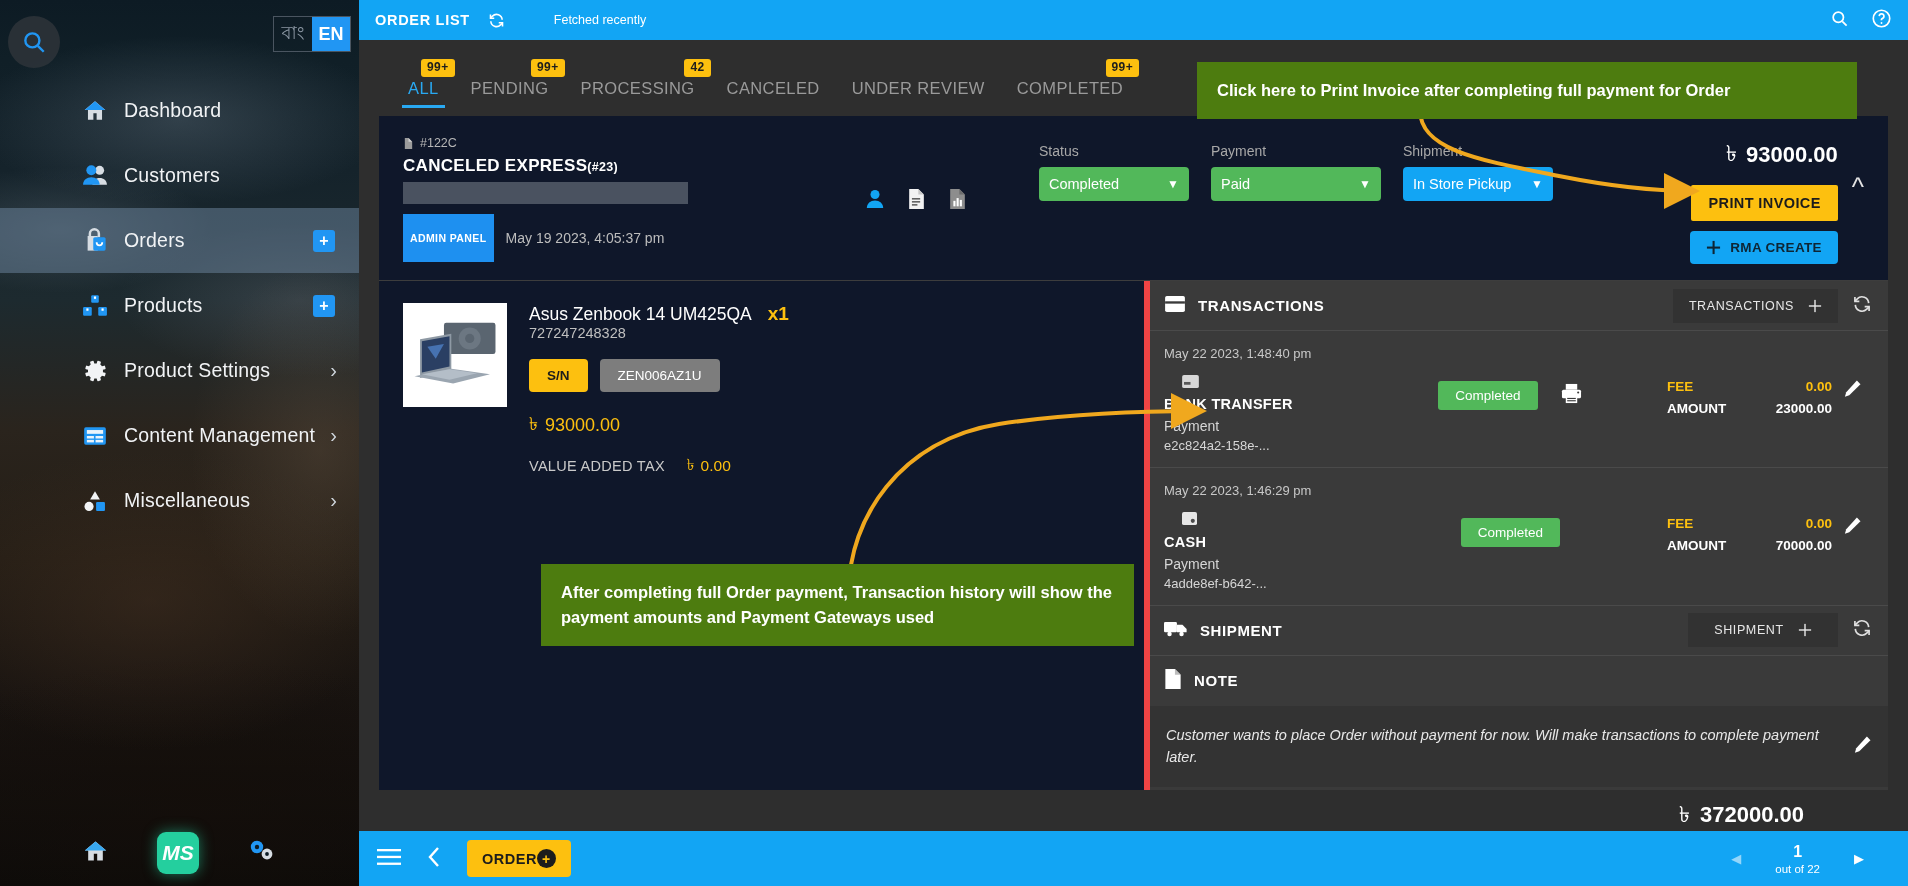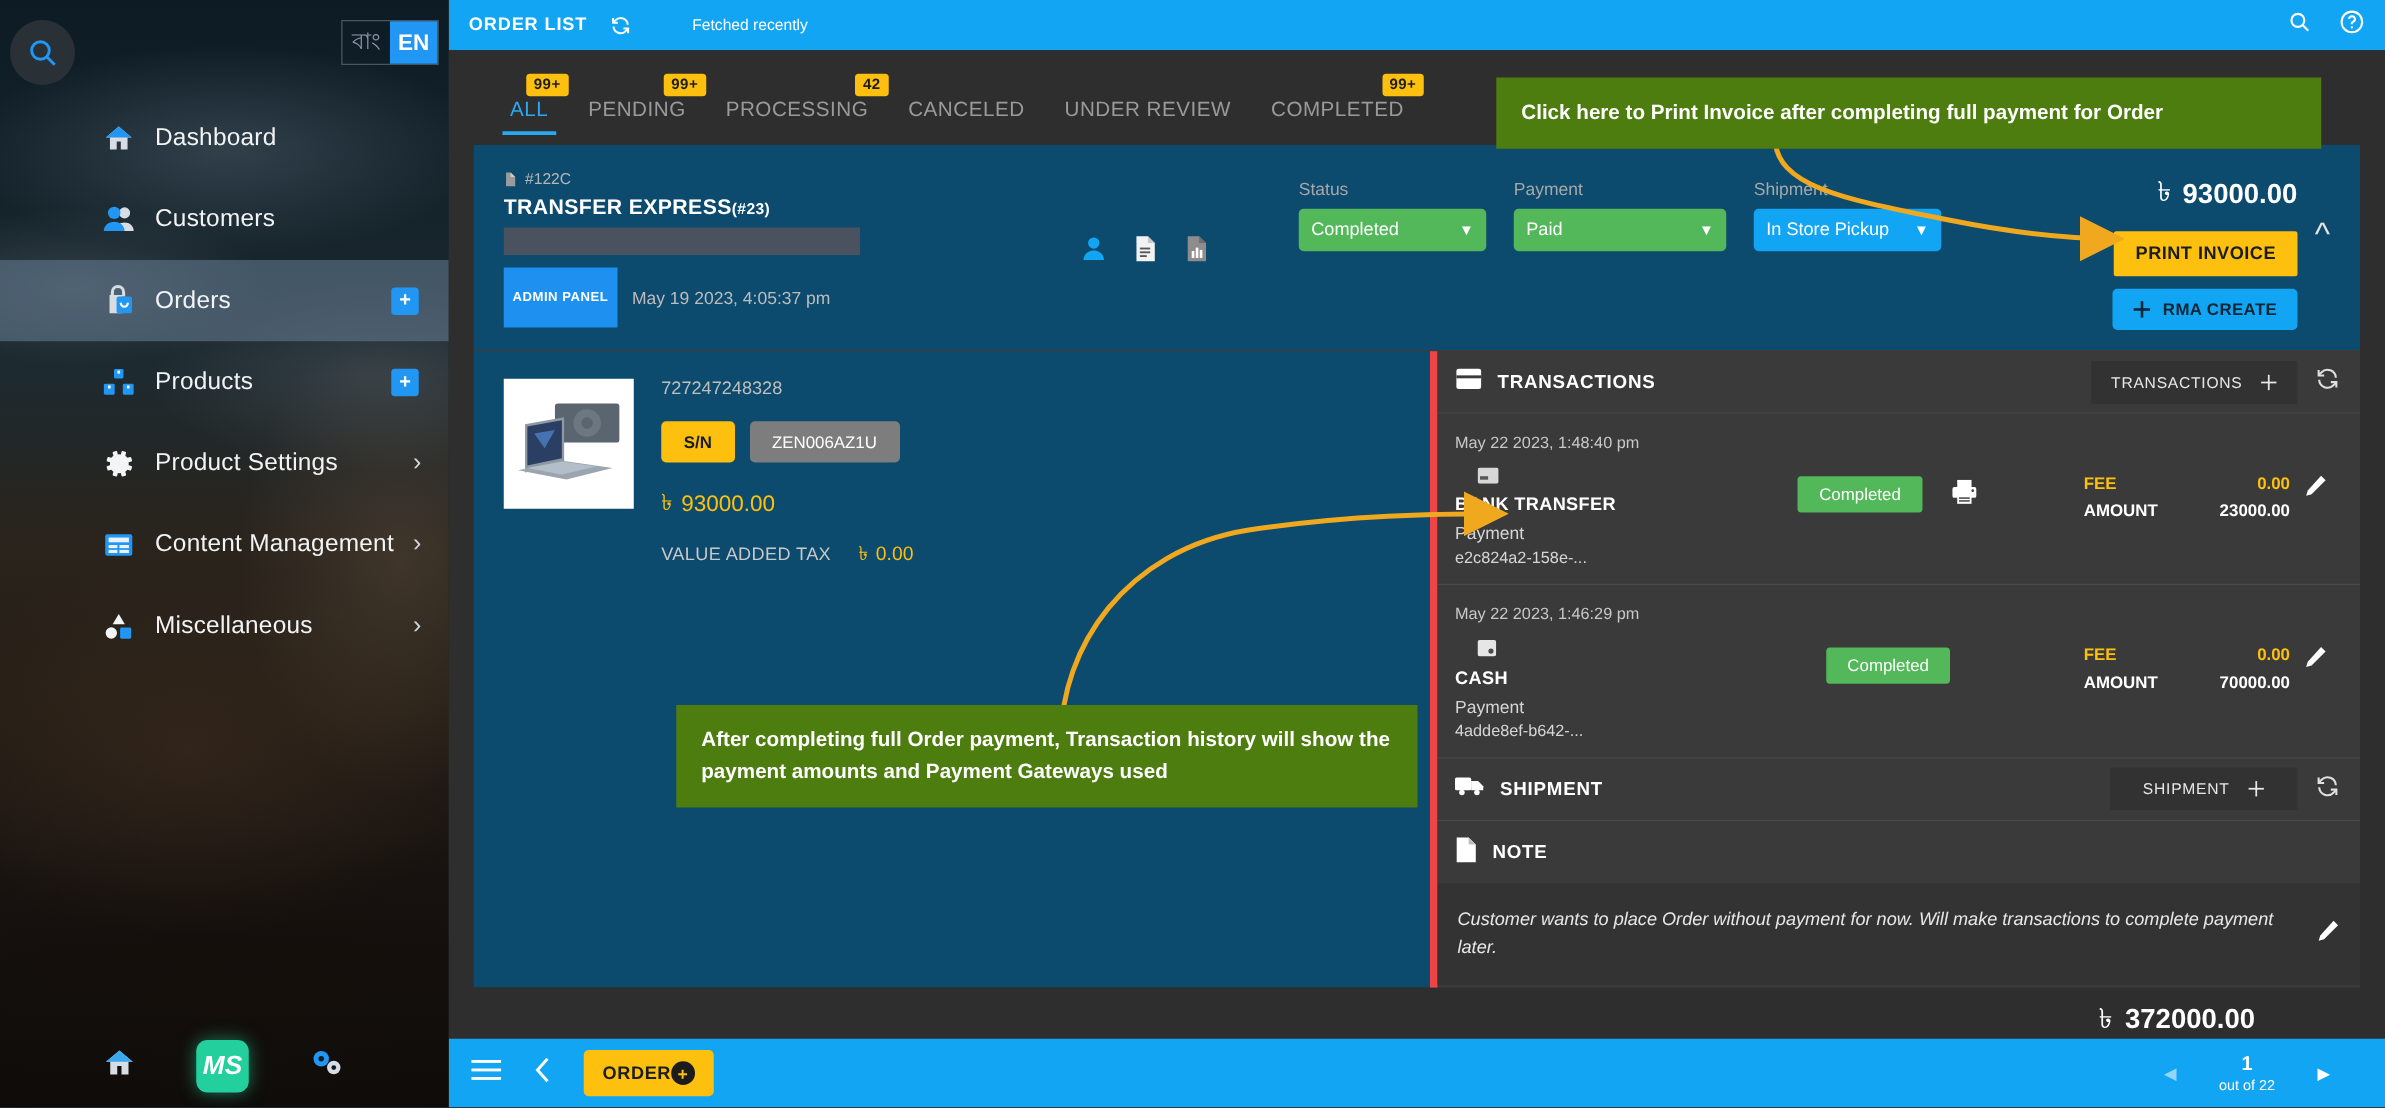--- a/index.html
+++ b/index.html
@@ -113,21 +113,21 @@
     height: 3px; background: #29a9f2;
   }
   .tab-badge {
     position: absolute; top: -20px; right: 0px;
     background: #fdc00f; color: #1d1d1d;
     font-size: 12px; font-weight: 700;
     padding: 2px 6px; border-radius: 3px; line-height: 1.15;
   }
 
   .content { padding: 8px 20px 0 20px; }
-  .order-card { background: #0c4a6e; }
+  .order-card { background: #0f172a; }
 
   .order-head { display: flex; align-items: flex-start; padding: 20px 24px 16px 24px; position: relative; }
   .oh-left { width: 400px; }
   .oh-code { color: #b6b6b6; font-size: 12.5px; display: flex; align-items: center; gap: 6px; }
   .oh-name { color: #fff; font-size: 17px; font-weight: 700; margin-top: 6px; letter-spacing: .3px;}
   .oh-name small { font-size: 12.5px; font-weight: 700; }
   .oh-bar { margin-top: 6px; height: 22px; width: 285px; background: #4a5260; }
   .oh-meta { margin-top: 10px; display: flex; align-items: center; gap: 12px; }
   .oh-pill { background: #1e90f0; color: #fff; font-size: 10.5px; font-weight: 700;
              padding: 18px 7px; letter-spacing: .4px; }
@@ -440,21 +440,21 @@
         <div class="order-head">
           <div class="oh-left">
             <div class="oh-code">
               <svg width="11" height="13" viewBox="0 0 12 14">
                 <path d="M2 1h4l4 4v8H2z" fill="#9b9b9b"></path>
                   <path d="M6 1v4h4" fill="#cfcfcf"></path>
               </svg>
               <span>#122C</span>
             </div>
             <div class="oh-name">
-              <span>TRANSFER EXPRESS</span><small>(#23)</small>
+              <span>CANCELED EXPRESS</span><small>(#23)</small>
             </div>
             <div class="oh-bar"></div>
             <div class="oh-meta">
               <span class="oh-pill">ADMIN PANEL</span>
               <span class="oh-date">May 19 2023, 4:05:37 pm</span>
             </div>
           </div>
 
           <div class="oh-icons">
             <span>
@@ -536,20 +536,24 @@
                   <ellipse cx="66" cy="21" rx="12" ry="12" fill="#6c7782"></ellipse>
                   <ellipse cx="66" cy="21" rx="5" ry="5" fill="#5a6570"></ellipse>
                   <path d="M12 22l34-6v40l-34 8z" fill="#8e99a4"></path>
                   <path d="M14 24l30-5.4v33L14 58z" fill="#2a3f63"></path>
                   <path d="M20 30l18-3-9 16z" fill="#4d7fc4" opacity=".8"></path>
                   <path d="M6 62l40-8 42 6-40 10z" fill="#9aa5b0"></path>
                   <path d="M14 60l30-5.6 30 4.4-30 7z" fill="#b4bec8"></path>
                 </svg>
               </div>
               <div class="prod-info">
+                <div class="prod-title-row">
+                  <span class="prod-title">Asus Zenbook 14 UM425QA</span>
+                  <span class="prod-qty">x1</span>
+                </div>
                 <div class="prod-sku">727247248328</div>
                 <div class="sn-row">
                   <span class="sn-tag">S/N</span>
                   <span class="sn-val">ZEN006AZ1U</span>
                 </div>
                 <div class="prod-price">
                   <span class="taka">৳</span>
                   <span>93000.00</span>
                 </div>
                 <div class="prod-vat">

